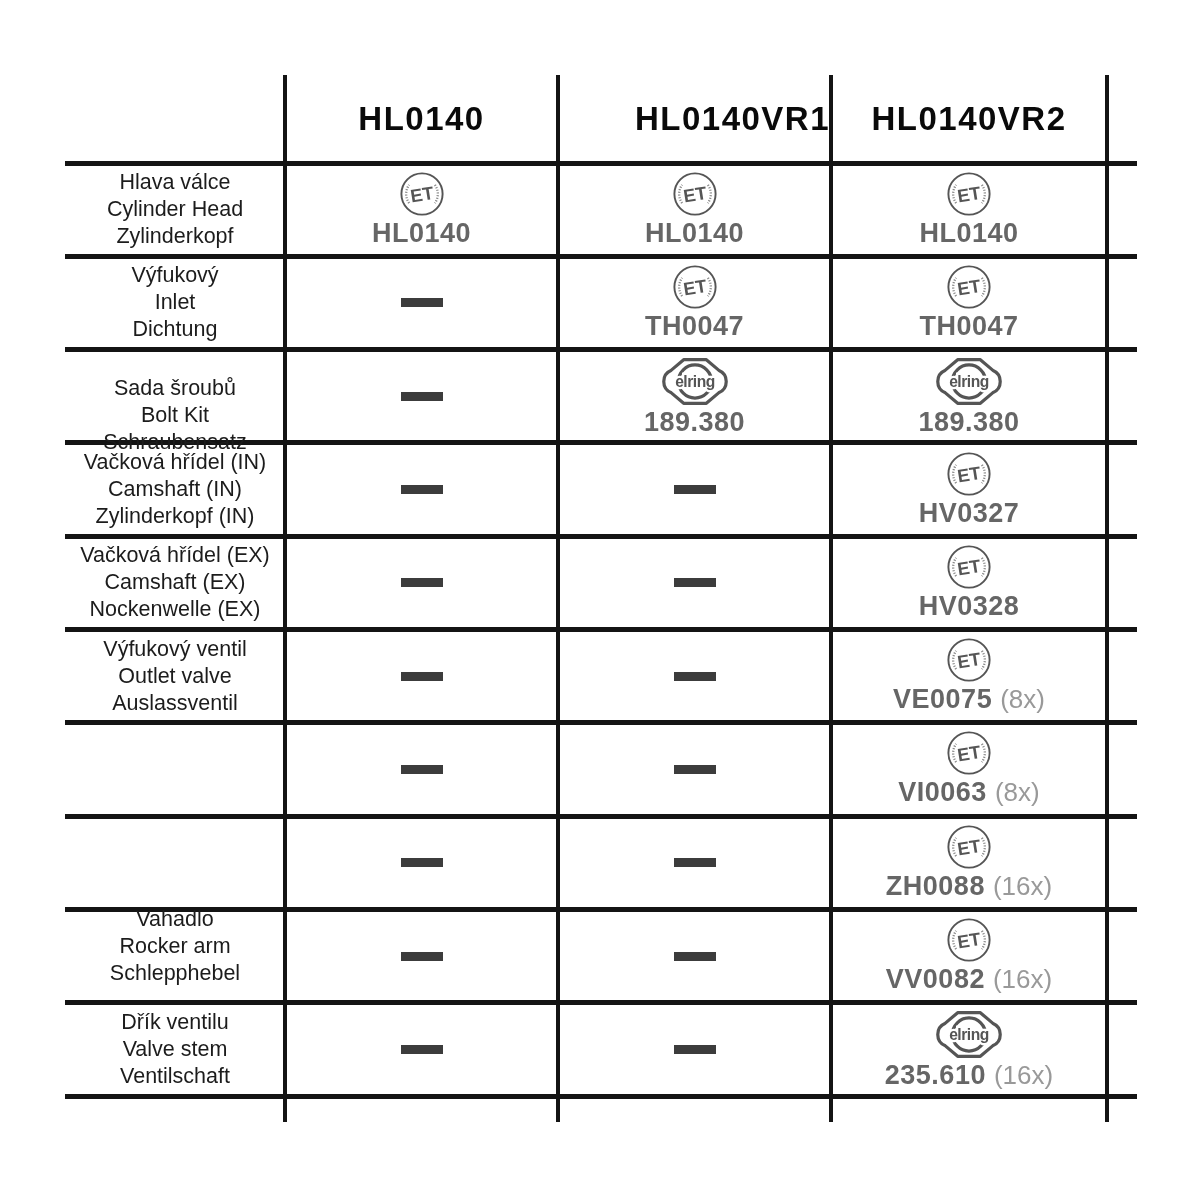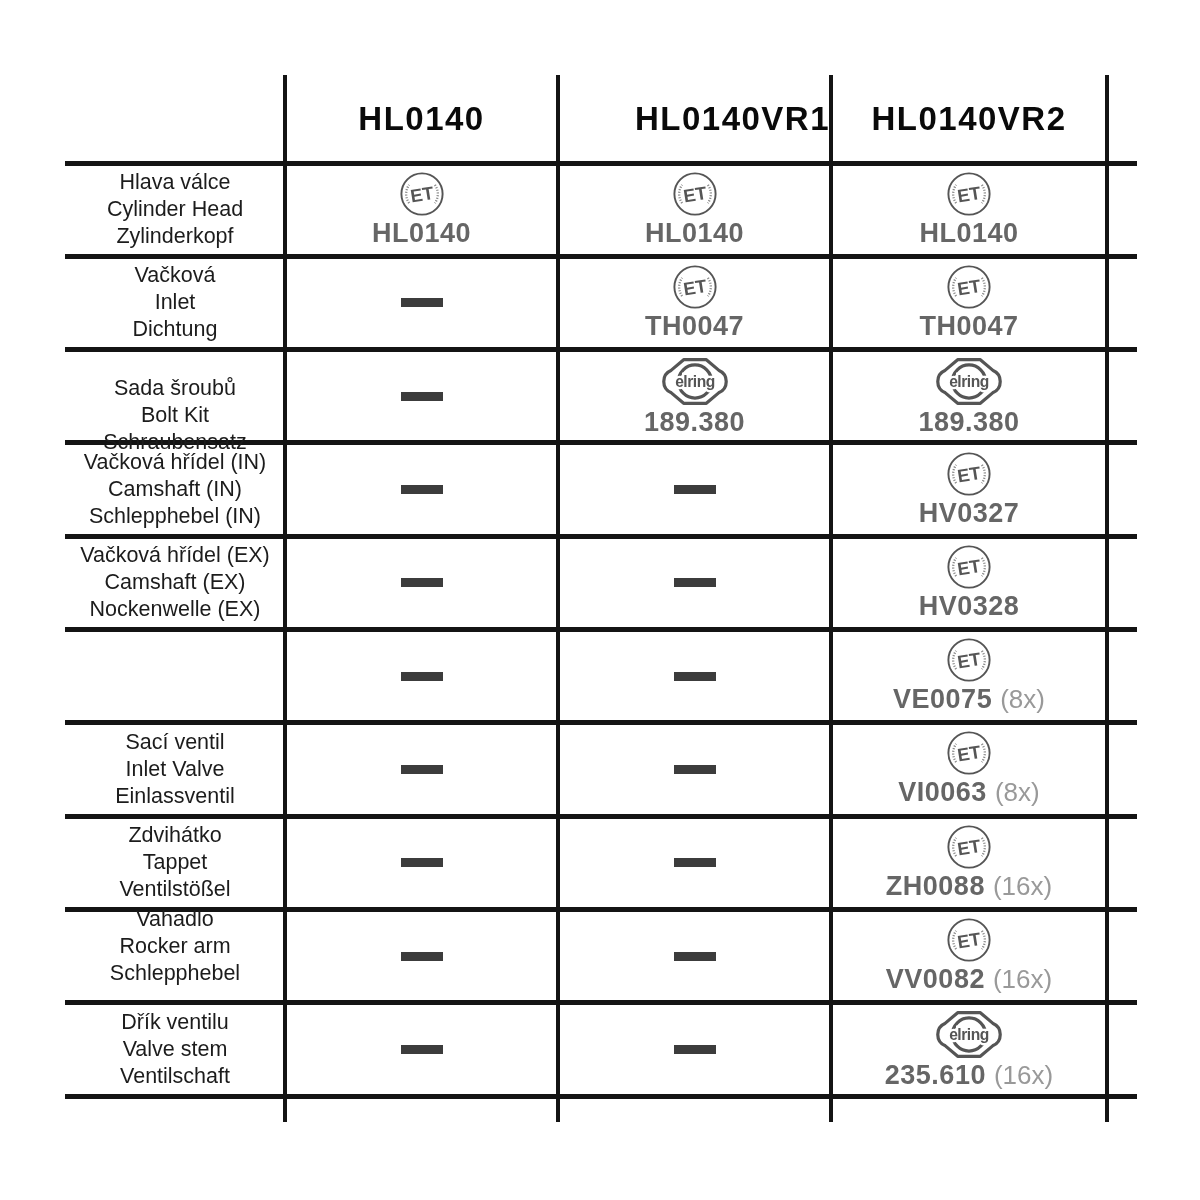--- a/index.html
+++ b/index.html
@@ -117,21 +117,21 @@
       <g transform="rotate(-9 24 24)">
         <text x="24" y="31" text-anchor="middle" font-size="19" font-weight="bold" fill="currentColor">ET</text>
       </g>
     </svg>
     <div class="part-line">
       <span class="part-number">HL0140</span>
 
     </div>
   </div>
     <div class="label-cell" style="left: 67px; width: 216px; top: 259.3px; height: 87.3px;">
-      <div class="label-line">Vačková</div>
+      <div class="label-line">Výfukový</div>
       <div class="label-line">Inlet</div>
       <div class="label-line">Dichtung</div>
     </div>
     <div class="data-cell" style="left: 288px; width: 267px; top: 259.8px; height: 86.3px;">
     <div class="dash"></div>
   </div>
     <div class="data-cell" style="left: 561px; width: 267px; top: 259.8px; height: 86.3px;">
     <svg class="logo et-svg" viewBox="0 0 48 48">
       <circle cx="24" cy="24" r="21.5" fill="none" stroke="currentColor" stroke-width="2"></circle>
       <path d="M10.5 33.5 A16.5 16.5 0 0 1 10.5 14.5" fill="none" stroke="currentColor" stroke-width="2.4" stroke-dasharray="1.2 1.6" opacity=".7"></path>
@@ -185,21 +185,21 @@
       <text x="38" y="34" text-anchor="middle" font-size="16.5" font-weight="bold" letter-spacing="-0.5" fill="currentColor" stroke="#ffffff" stroke-width="5" paint-order="stroke">elring</text>
     </svg>
     <div class="part-line">
       <span class="part-number">189.380</span>
 
     </div>
   </div>
     <div class="label-cell" style="left: 67px; width: 216px; top: 445.9px; height: 87.3px;">
       <div class="label-line">Vačková hřídel (IN)</div>
       <div class="label-line">Camshaft (IN)</div>
-      <div class="label-line">Schlepphebel (IN)</div>
+      <div class="label-line">Zylinderkopf (IN)</div>
     </div>
     <div class="data-cell" style="left: 288px; width: 267px; top: 446.4px; height: 86.3px;">
     <div class="dash"></div>
   </div>
     <div class="data-cell" style="left: 561px; width: 267px; top: 446.4px; height: 86.3px;">
     <div class="dash"></div>
   </div>
     <div class="data-cell" style="left: 834px; width: 270px; top: 446.4px; height: 86.3px;">
     <svg class="logo et-svg" viewBox="0 0 48 48">
       <circle cx="24" cy="24" r="21.5" fill="none" stroke="currentColor" stroke-width="2"></circle>
@@ -232,70 +232,65 @@
       <path d="M37.5 14.5 A16.5 16.5 0 0 1 37.5 33.5" fill="none" stroke="currentColor" stroke-width="2.4" stroke-dasharray="1.2 1.6" opacity=".7"></path>
       <g transform="rotate(-9 24 24)">
         <text x="24" y="31" text-anchor="middle" font-size="19" font-weight="bold" fill="currentColor">ET</text>
       </g>
     </svg>
     <div class="part-line">
       <span class="part-number">HV0328</span>
 
     </div>
   </div>
+    <div class="label-cell" style="left: 67px; width: 216px; top: 632.5px; height: 87.3px;">
+      <div class="label-line">Výfukový ventil</div>
+      <div class="label-line">Outlet valve</div>
+      <div class="label-line">Auslassventil</div>
+    </div>
     <div class="data-cell" style="left: 288px; width: 267px; top: 633px; height: 86.3px;">
     <div class="dash"></div>
   </div>
     <div class="data-cell" style="left: 561px; width: 267px; top: 633px; height: 86.3px;">
     <div class="dash"></div>
   </div>
     <div class="data-cell" style="left: 834px; width: 270px; top: 633px; height: 86.3px;">
     <svg class="logo et-svg" viewBox="0 0 48 48">
       <circle cx="24" cy="24" r="21.5" fill="none" stroke="currentColor" stroke-width="2"></circle>
       <path d="M10.5 33.5 A16.5 16.5 0 0 1 10.5 14.5" fill="none" stroke="currentColor" stroke-width="2.4" stroke-dasharray="1.2 1.6" opacity=".7"></path>
       <path d="M37.5 14.5 A16.5 16.5 0 0 1 37.5 33.5" fill="none" stroke="currentColor" stroke-width="2.4" stroke-dasharray="1.2 1.6" opacity=".7"></path>
       <g transform="rotate(-9 24 24)">
         <text x="24" y="31" text-anchor="middle" font-size="19" font-weight="bold" fill="currentColor">ET</text>
       </g>
     </svg>
     <div class="part-line">
       <span class="part-number">VE0075</span>
       <span class="part-qty">(8x)</span>
     </div>
   </div>
-    <div class="label-cell" style="left: 67px; width: 216px; top: 725.8px; height: 87.3px;">
-      <div class="label-line">Sací ventil</div>
-      <div class="label-line">Inlet Valve</div>
-      <div class="label-line">Einlassventil</div>
-    </div>
     <div class="data-cell" style="left: 288px; width: 267px; top: 726.3px; height: 86.3px;">
     <div class="dash"></div>
   </div>
     <div class="data-cell" style="left: 561px; width: 267px; top: 726.3px; height: 86.3px;">
     <div class="dash"></div>
   </div>
     <div class="data-cell" style="left: 834px; width: 270px; top: 726.3px; height: 86.3px;">
     <svg class="logo et-svg" viewBox="0 0 48 48">
       <circle cx="24" cy="24" r="21.5" fill="none" stroke="currentColor" stroke-width="2"></circle>
       <path d="M10.5 33.5 A16.5 16.5 0 0 1 10.5 14.5" fill="none" stroke="currentColor" stroke-width="2.4" stroke-dasharray="1.2 1.6" opacity=".7"></path>
       <path d="M37.5 14.5 A16.5 16.5 0 0 1 37.5 33.5" fill="none" stroke="currentColor" stroke-width="2.4" stroke-dasharray="1.2 1.6" opacity=".7"></path>
       <g transform="rotate(-9 24 24)">
         <text x="24" y="31" text-anchor="middle" font-size="19" font-weight="bold" fill="currentColor">ET</text>
       </g>
     </svg>
     <div class="part-line">
       <span class="part-number">VI0063</span>
       <span class="part-qty">(8x)</span>
     </div>
   </div>
-    <div class="label-cell" style="left: 67px; width: 216px; top: 819.1px; height: 87.3px;">
-      <div class="label-line">Zdvihátko</div>
-      <div class="label-line">Tappet</div>
-      <div class="label-line">Ventilstößel</div>
-    </div>
     <div class="data-cell" style="left: 288px; width: 267px; top: 819.6px; height: 86.3px;">
     <div class="dash"></div>
   </div>
     <div class="data-cell" style="left: 561px; width: 267px; top: 819.6px; height: 86.3px;">
     <div class="dash"></div>
   </div>
     <div class="data-cell" style="left: 834px; width: 270px; top: 819.6px; height: 86.3px;">
     <svg class="logo et-svg" viewBox="0 0 48 48">
       <circle cx="24" cy="24" r="21.5" fill="none" stroke="currentColor" stroke-width="2"></circle>
       <path d="M10.5 33.5 A16.5 16.5 0 0 1 10.5 14.5" fill="none" stroke="currentColor" stroke-width="2.4" stroke-dasharray="1.2 1.6" opacity=".7"></path>

